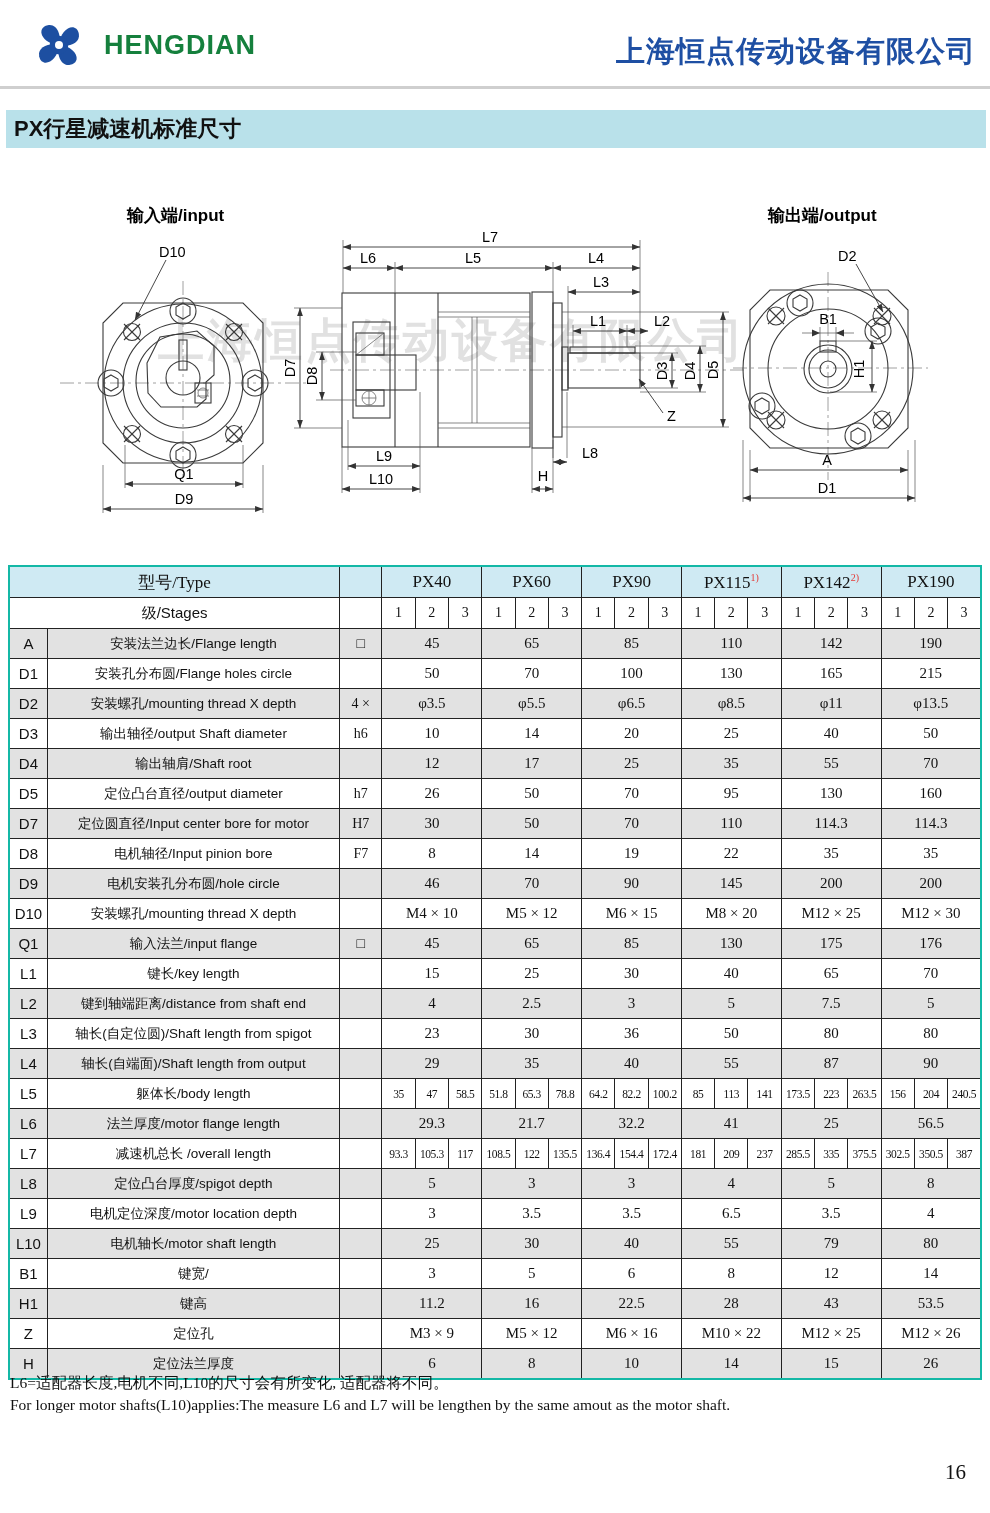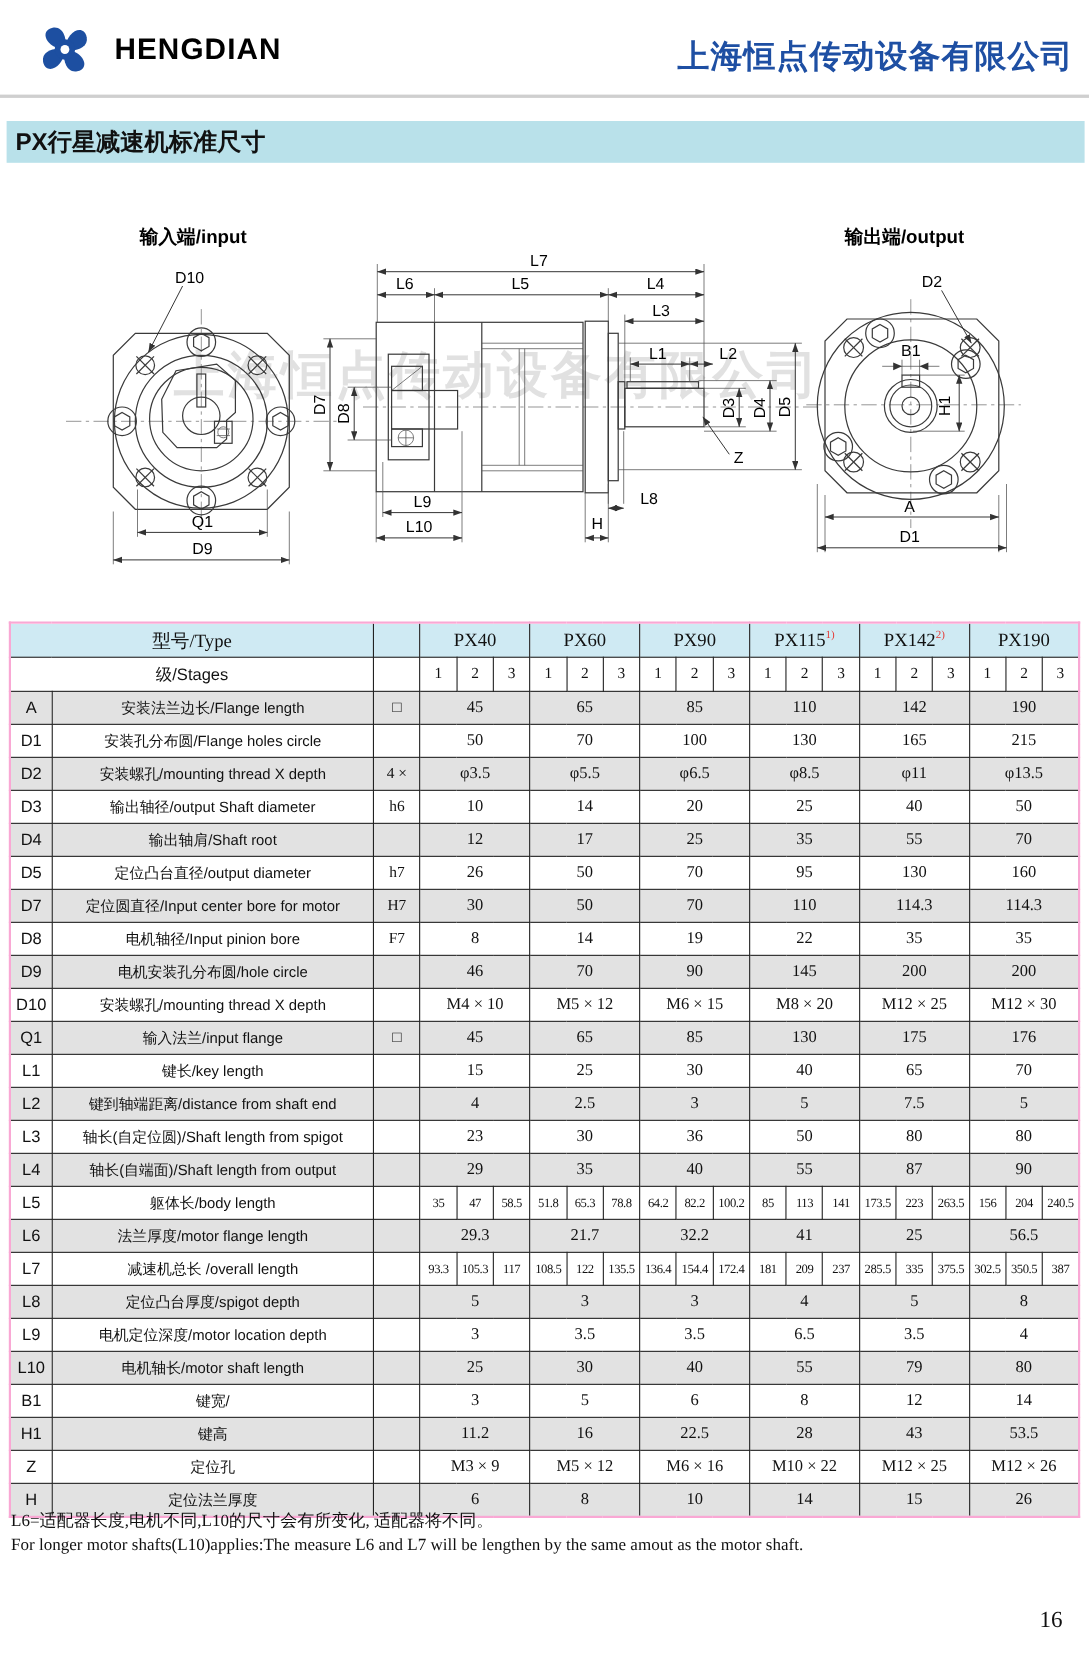--- a/index.html
+++ b/index.html
@@ -1,21 +1,21 @@
 <!DOCTYPE html>
 <html><head>
 <meta charset="utf-8">
 <style>
   html,body{margin:0;padding:0;background:#fff;}
   .page{position:relative;width:990px;height:1513px;background:#fff;overflow:hidden;
         font-family:"Liberation Sans", sans-serif;color:#111;}
   
   .logo-wrap{position:absolute;left:28px;top:14px;display:flex;align-items:center;gap:14px;}
   .logo-mark{width:62px;height:62px;}
-  .logo-text{font-size:27px;font-weight:bold;color:#000000;letter-spacing:1px;}
+  .logo-text{font-size:27px;font-weight:bold;color:#15803d;letter-spacing:1px;}
   .company{position:absolute;right:14px;top:32px;font-size:29px;font-weight:bold;color:#1e4fa3;letter-spacing:1px;font-family:"Liberation Serif",serif;}
   .hdr-rule{position:absolute;left:0;top:86px;width:990px;height:3px;background:#cfcfcf;}
   
   .title-bar{position:absolute;left:6px;top:110px;width:980px;height:38px;background:#b9e1ea;
              display:flex;align-items:center;}
   .title-cn{font-size:22px;font-weight:bold;margin-left:8px;}
   .title-en{font-size:20px;font-weight:bold;margin-left:58px;letter-spacing:1px;}
   
   .watermark{position:absolute;left:158px;top:310px;font-size:46px;letter-spacing:3px;color:#c9c9c9;
              opacity:.55;white-space:nowrap;z-index:1;font-weight:bold;}
@@ -23,21 +23,21 @@
   .drawings .ol{fill:none;stroke:#3a3a3a;stroke-width:1.1;}
   .drawings .thin{fill:none;stroke:#555;stroke-width:.7;}
   .drawings .ext{stroke:#555;stroke-width:.7;}
   .drawings .cl{stroke:#888;stroke-width:.8;stroke-dasharray:14 4 3 4;fill:none;}
   .drawings .dim{stroke:#333;stroke-width:.9;marker-start:url(#arr);marker-end:url(#arr);}
   .drawings .ldr{stroke:#333;stroke-width:.9;marker-end:url(#arr);fill:none;}
   .drawings text{font-family:"Liberation Sans",sans-serif;font-size:14.5px;fill:#000;}
   .drawings text.ttl{font-size:17px;font-weight:bold;}
   
   table.dims{position:absolute;left:8px;top:565px;width:974px;border-collapse:collapse;
-             table-layout:fixed;border:2px solid #f9a8d4;}
+             table-layout:fixed;border:2px solid #14b8a6;}
   table.dims th,table.dims td{border:1px solid #222;padding:0;text-align:center;vertical-align:middle;
              height:29px;overflow:hidden;white-space:nowrap;}
   table.dims thead th{height:30px;font-weight:normal;}
   .type-hd{background:#cfeaf3;font-family:"Liberation Serif",serif;font-size:17px;}
   .stage-hd{background:#fff;font-size:15px;}
   .stage-num{background:#fff;font-family:"Liberation Serif",serif;font-size:14px;}
   td.code{font-size:15px;}
   td.label{text-align:left;padding-left:6px;font-size:13.5px;}
   td.unit{font-family:"Liberation Serif",serif;font-size:14px;}
   td.val{font-family:"Liberation Serif",serif;font-size:15px;}

